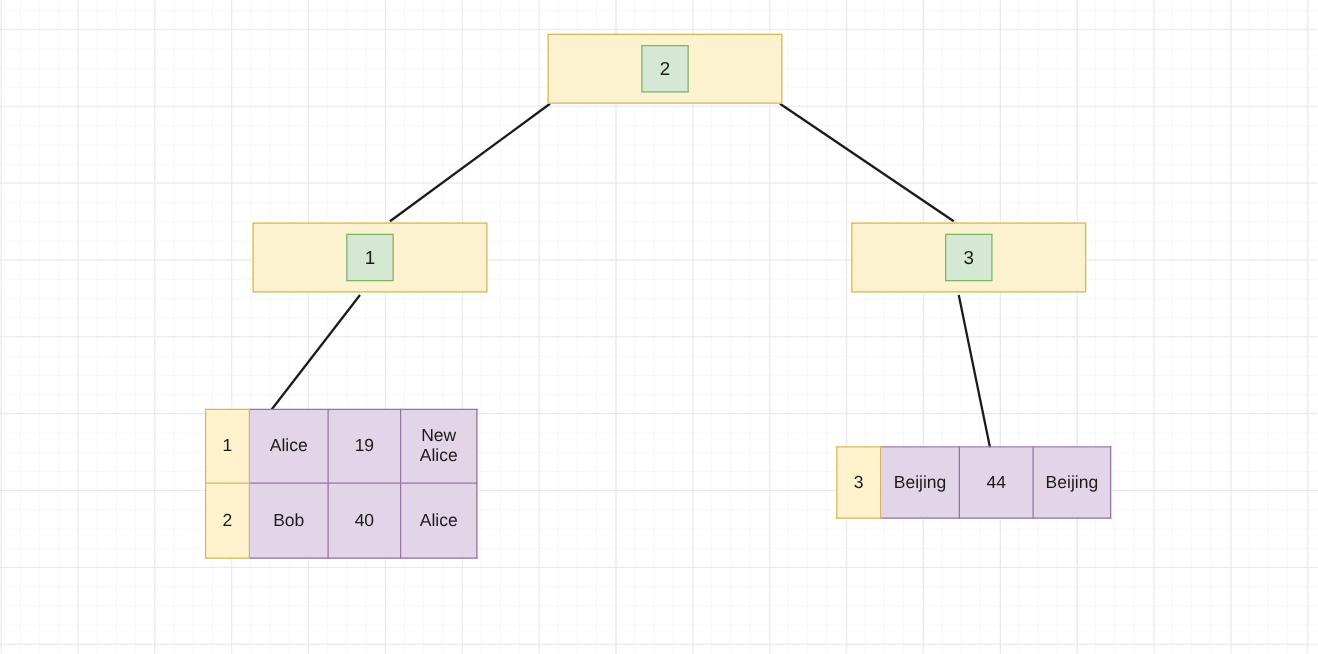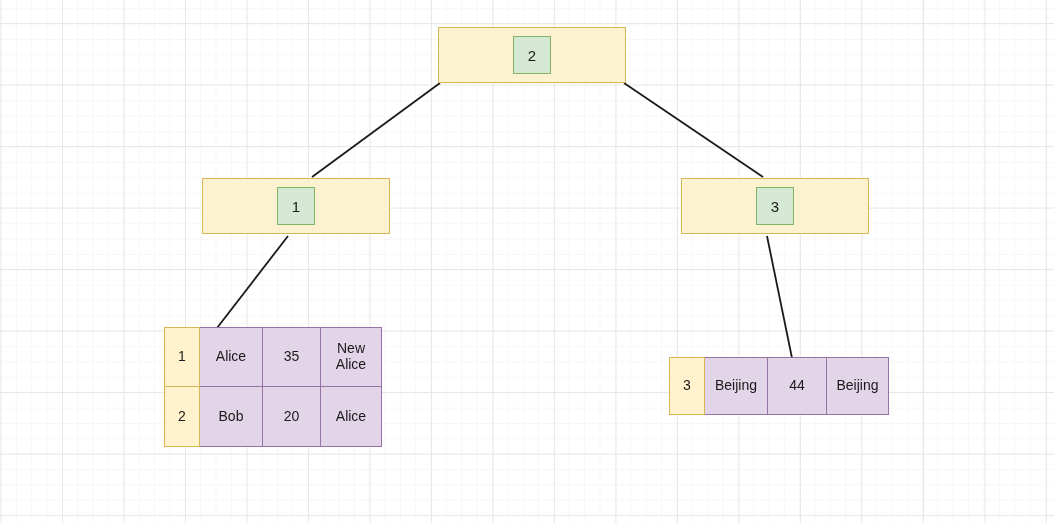--- a/index.html
+++ b/index.html
@@ -123,27 +123,27 @@
     <colgroup>
       <col style="width:35px">
       <col style="width:63px">
       <col style="width:58px">
       <col style="width:61px">
     </colgroup>
     <tbody>
       <tr style="height:59px;">
         <td class="cell-id">1</td>
         <td class="cell-data">Alice</td>
-        <td class="cell-data">35</td>
+        <td class="cell-data">19</td>
         <td class="cell-data">New Alice</td>
       </tr>
       <tr style="height:60px;">
         <td class="cell-id">2</td>
         <td class="cell-data">Bob</td>
-        <td class="cell-data">20</td>
+        <td class="cell-data">40</td>
         <td class="cell-data">Alice</td>
       </tr>
     </tbody>
   </table>
 
   <table class="data-table" style="left:669px; top:357px;">
     <colgroup>
       <col style="width:35px">
       <col style="width:63px">
       <col style="width:59px">

